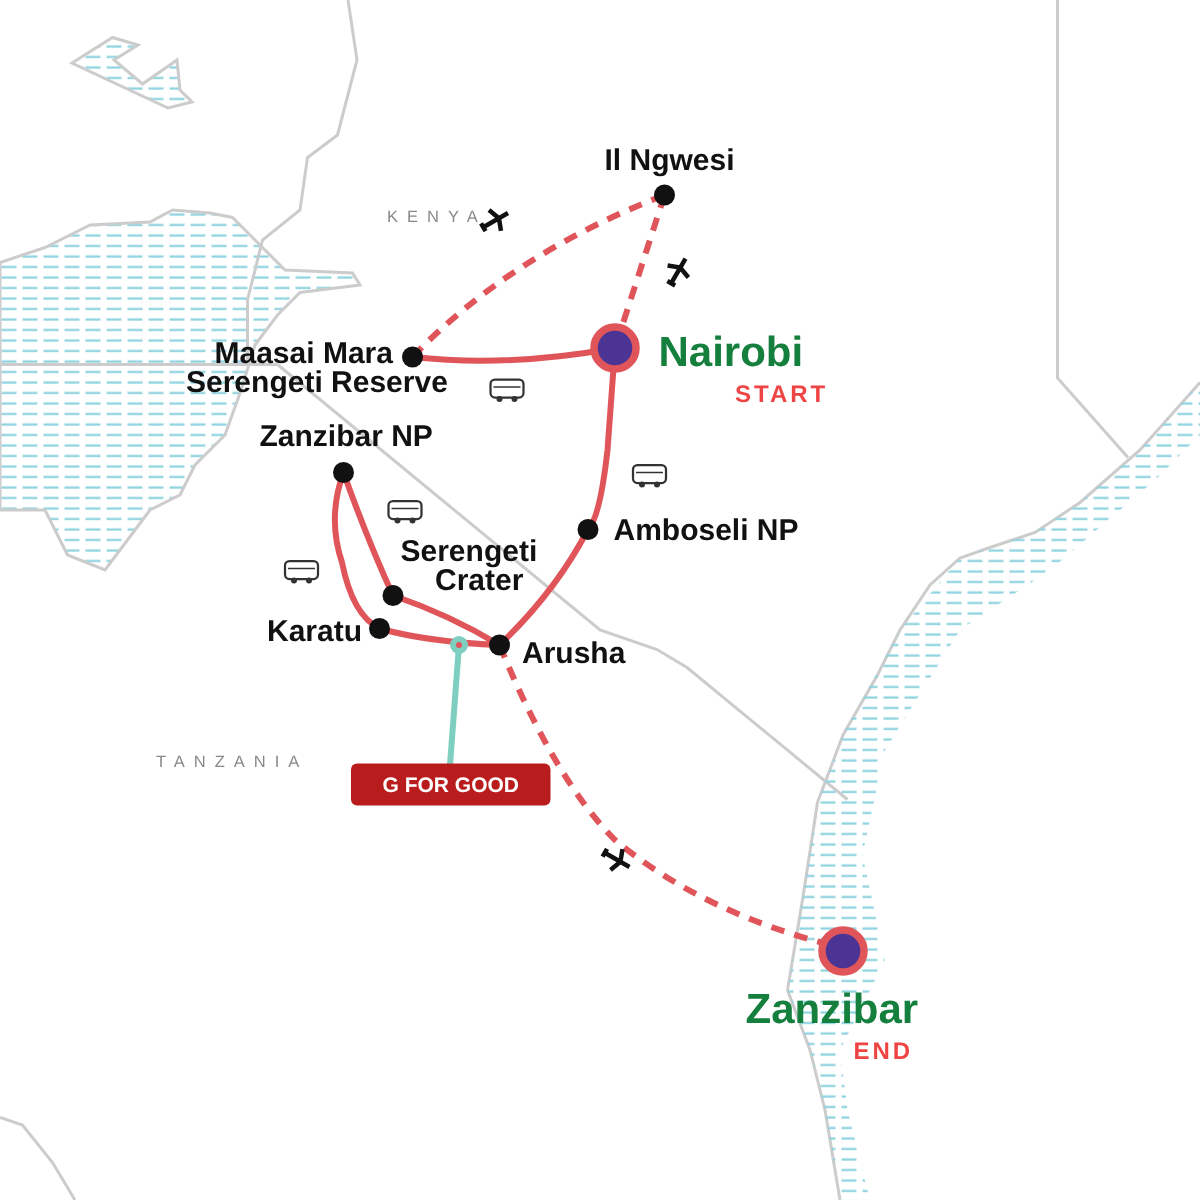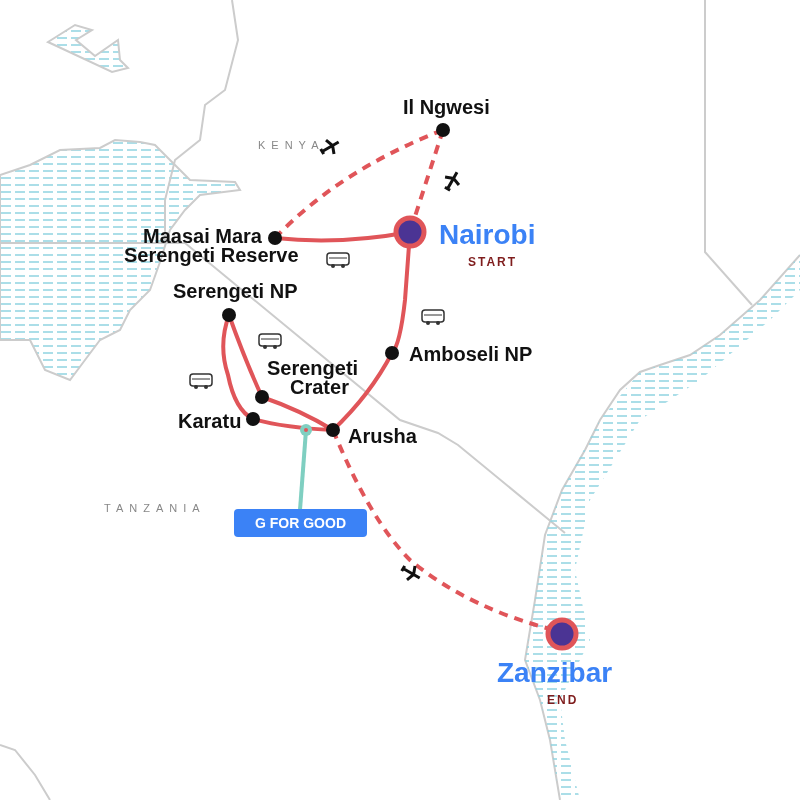--- a/index.html
+++ b/index.html
@@ -1,22 +1,22 @@
 <!DOCTYPE html>
 <html><head>
 <meta charset="utf-8">
 <style>
   html, body { margin:0; padding:0; background:#ffffff; }
   body { width:800px; height:800px; position:relative; overflow:hidden; font-family:"Liberation Sans", sans-serif; }
   svg.map { position:absolute; left:0; top:0; }
   .lbl { position:absolute; font-weight:bold; color:#111; font-size:20px; line-height:18px; white-space:nowrap; }
-  .big { font-size:28px; line-height:30px; font-weight:bold; color:#3b82f6; position:absolute; white-space:nowrap; }
-  .sub { position:absolute; color:#7f1d1d; font-size:12px; letter-spacing:2px; font-weight:bold; }
+  .big { font-size:28px; line-height:30px; font-weight:bold; color:#15803d; position:absolute; white-space:nowrap; }
+  .sub { position:absolute; color:#ef4444; font-size:16px; letter-spacing:2px; font-weight:bold;margin-left:22px; }
   .country { position:absolute; color:#888; font-size:11px; letter-spacing:6px;margin-top:17px; }
-  .gfg { position:absolute; left:234px; top:509px; width:133px; height:28px; background:#3b82f6; border-radius:4px;
+  .gfg { position:absolute; left:234px; top:509px; width:133px; height:28px; background:#b91c1c; border-radius:4px;
          color:#fff; font-size:14px; font-weight:bold; text-align:center; line-height:28px; }
 </style>
 </head>
 <body>
 
 <svg class="map" width="800" height="800" viewBox="0 0 800 800">
   <defs>
     <pattern id="water" width="14" height="7" patternUnits="userSpaceOnUse">
       <line x1="1" y1="3" x2="11" y2="3" stroke="#8fd3e0" stroke-width="1.5"></line>
     </pattern>
@@ -92,21 +92,21 @@
       <circle cx="16" cy="13" r="2" fill="#333"></circle>
     </g>
 </svg>
 
 <div class="country" style="left:258px;top:122px">KENYA</div>
 <div class="country" style="left:104px;top:485px">TANZANIA</div>
 
 <div class="lbl" style="left:403px;top:98px">Il Ngwesi</div>
 <div class="lbl" style="left:143px;top:227px;text-align:right">Maasai Mara</div>
 <div class="lbl" style="left:124px;top:246px">Serengeti Reserve</div>
-<div class="lbl" style="left:173px;top:282px">Serengeti NP</div>
+<div class="lbl" style="left:173px;top:282px">Zanzibar NP</div>
 <div class="lbl" style="left:267px;top:359px">Serengeti</div>
 <div class="lbl" style="left:290px;top:378px">Crater</div>
 <div class="lbl" style="left:178px;top:412px">Karatu</div>
 <div class="lbl" style="left:348px;top:427px">Arusha</div>
 <div class="lbl" style="left:409px;top:345px">Amboseli NP</div>
 
 <div class="big" style="left:439px;top:220px">Nairobi</div>
 <div class="sub" style="left:468px;top:255px">START</div>
 <div class="big" style="left:497px;top:658px">Zanzibar</div>
 <div class="sub" style="left:547px;top:693px">END</div>

